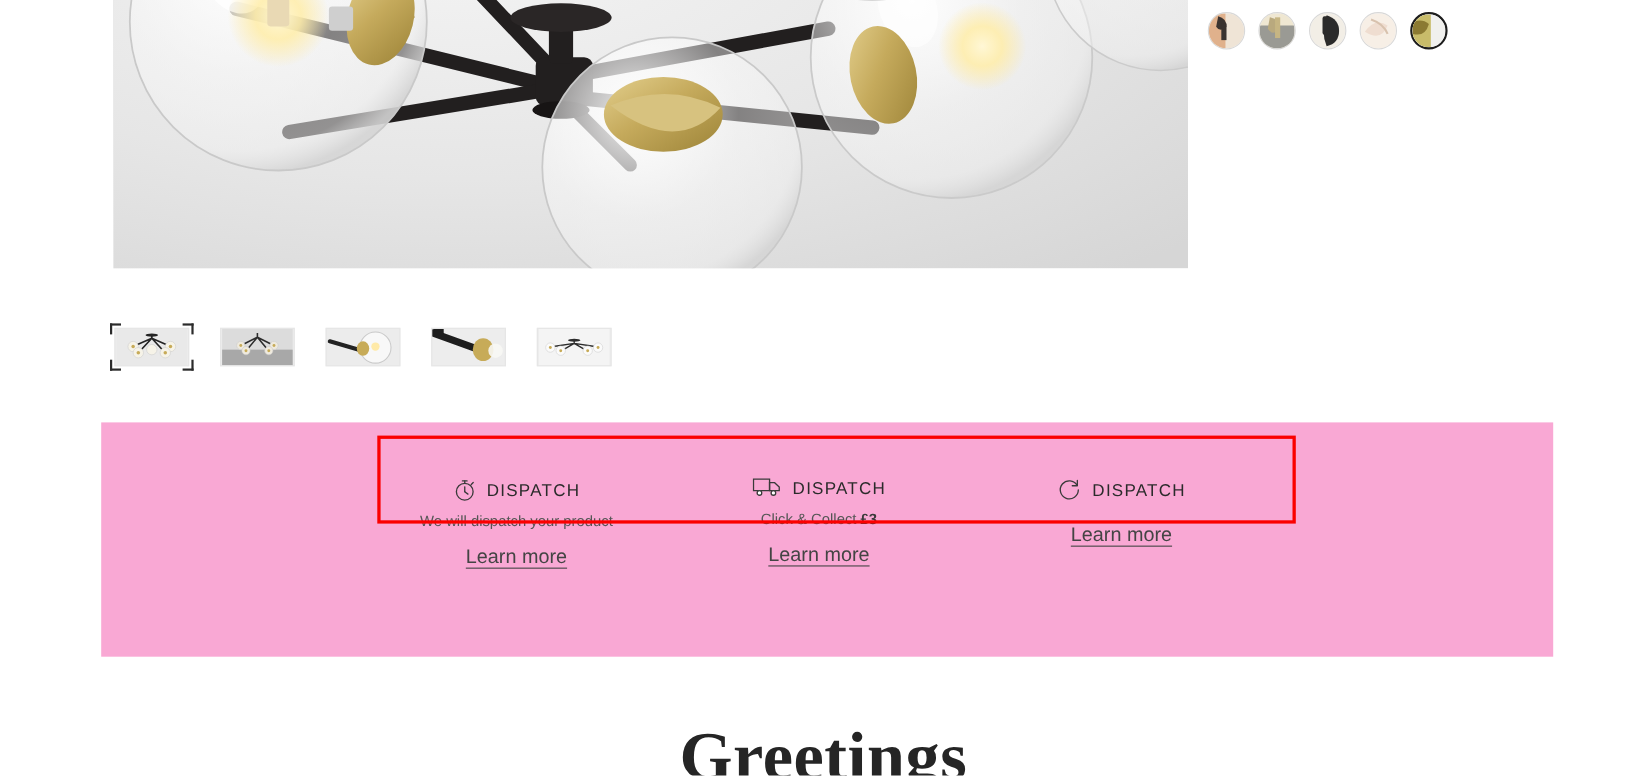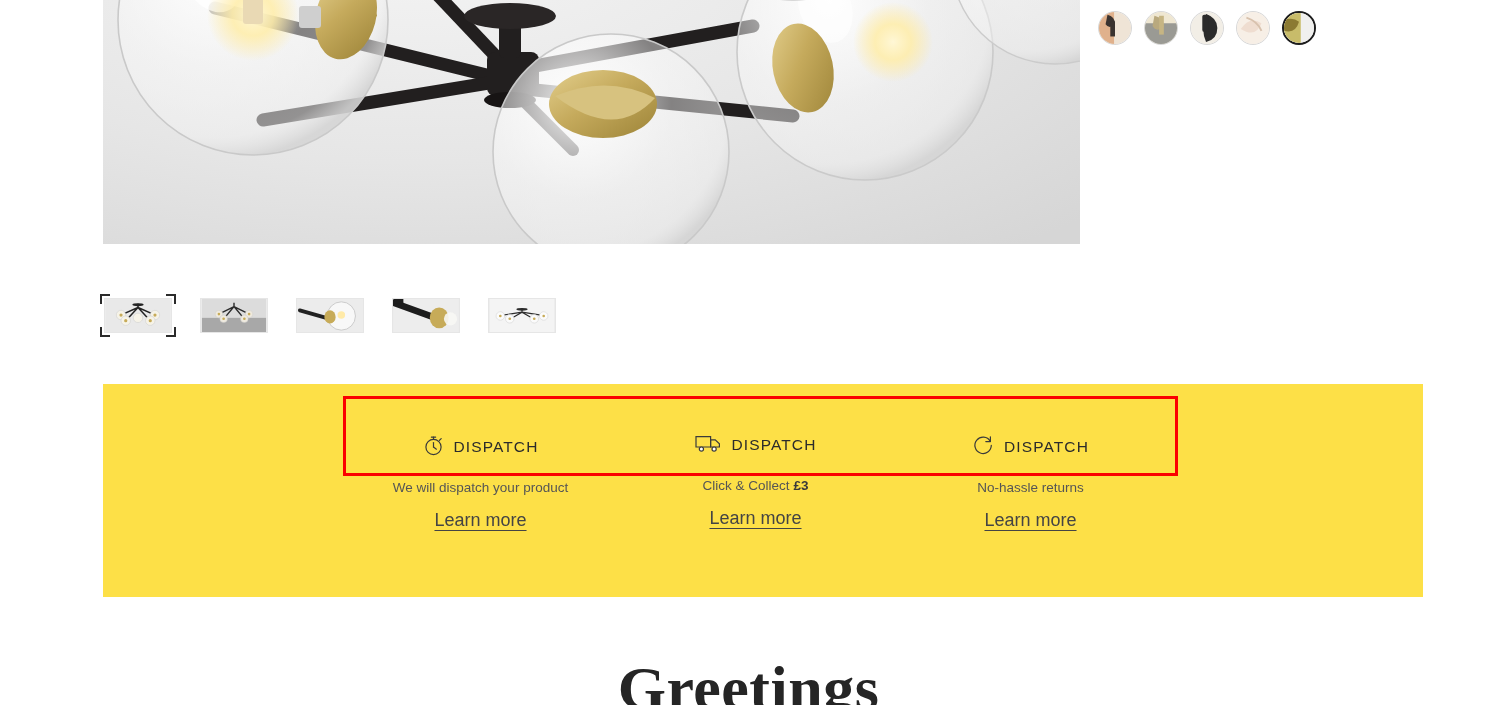--- a/index.html
+++ b/index.html
@@ -58,23 +58,23 @@
   }
   .thumb.selected { outline: none; }
   .thumb.selected .br-tl { top: -5px; left: -5px; border-top-width:2px; border-left-width:2px; }
   .thumb.selected .br-tr { top: -5px; right: -5px; border-top-width:2px; border-right-width:2px; }
   .thumb.selected .br-bl { bottom: -5px; left: -5px; border-bottom-width:2px; border-left-width:2px; }
   .thumb.selected .br-br { bottom: -5px; right: -5px; border-bottom-width:2px; border-right-width:2px; }
 
   
   .services-panel {
     position: absolute;
-    left: 103px; top: 384px;
+    left: 92px; top: 384px;
     width: 1320px; height: 213px;
-    background: #fde047;
+    background: #f9a8d4;
   }
   .services-row {
     position: absolute;
     left: 240px; top: 44px;
     width: 1000px;
     display: flex;
   }
   .service { width: 275px; text-align: center; }
   .service.delivery { width: 275px; }
   .service.returns { width: 275px; }
@@ -82,21 +82,21 @@
   .service-head {
     display: flex; align-items: center; justify-content: center;
     gap: 10px; height: 34px;
   }
   .service-head .ico { display: block; flex: none; color: #3a3a3a; }
   .service-title {
     font-size: 15.5px; letter-spacing: 1.1px;
     color: #2b2b2b; font-weight: 400;
     white-space: nowrap;
   }
-  .service-lines { margin-top: 14px; }
+  .service-lines { }
   .service-line {
     font-size: 13.5px; color: #555555;
     line-height: 20px; white-space: nowrap;
   }
   .service-line b { font-weight: 700; color: #3a3a3a; }
   .learn {
     display: inline-block; margin-top: 12px;
     font-size: 18px; color: #444444;
     text-decoration: underline; text-underline-offset: 4px;
     cursor: pointer;
@@ -398,23 +398,20 @@
       <div class="service returns">
         <div class="service-head">
           <span class="ico">
             <svg width="22" height="22" viewBox="0 0 22 22" fill="none" stroke="#3a3a3a" stroke-width="1.2">
               <path d="M18.2 7.2 a8.2 8.2 0 1 0 1.1 4.1" stroke-linecap="round"></path>
               <path d="M18.4 2.8 L18.4 7.6 L13.8 7.6" stroke-linecap="round" stroke-linejoin="round"></path>
             </svg>
           </span>
           <span class="service-title">DISPATCH</span>
         </div>
-        <div class="service-lines">
-          <div class="service-line">No-hassle returns</div>
-        </div>
         <a class="learn">Learn more</a>
       </div>
 
     </div>
   </div>
 
   <div class="annotation"></div>
 
   <div class="greetings">Greetings</div>
 

